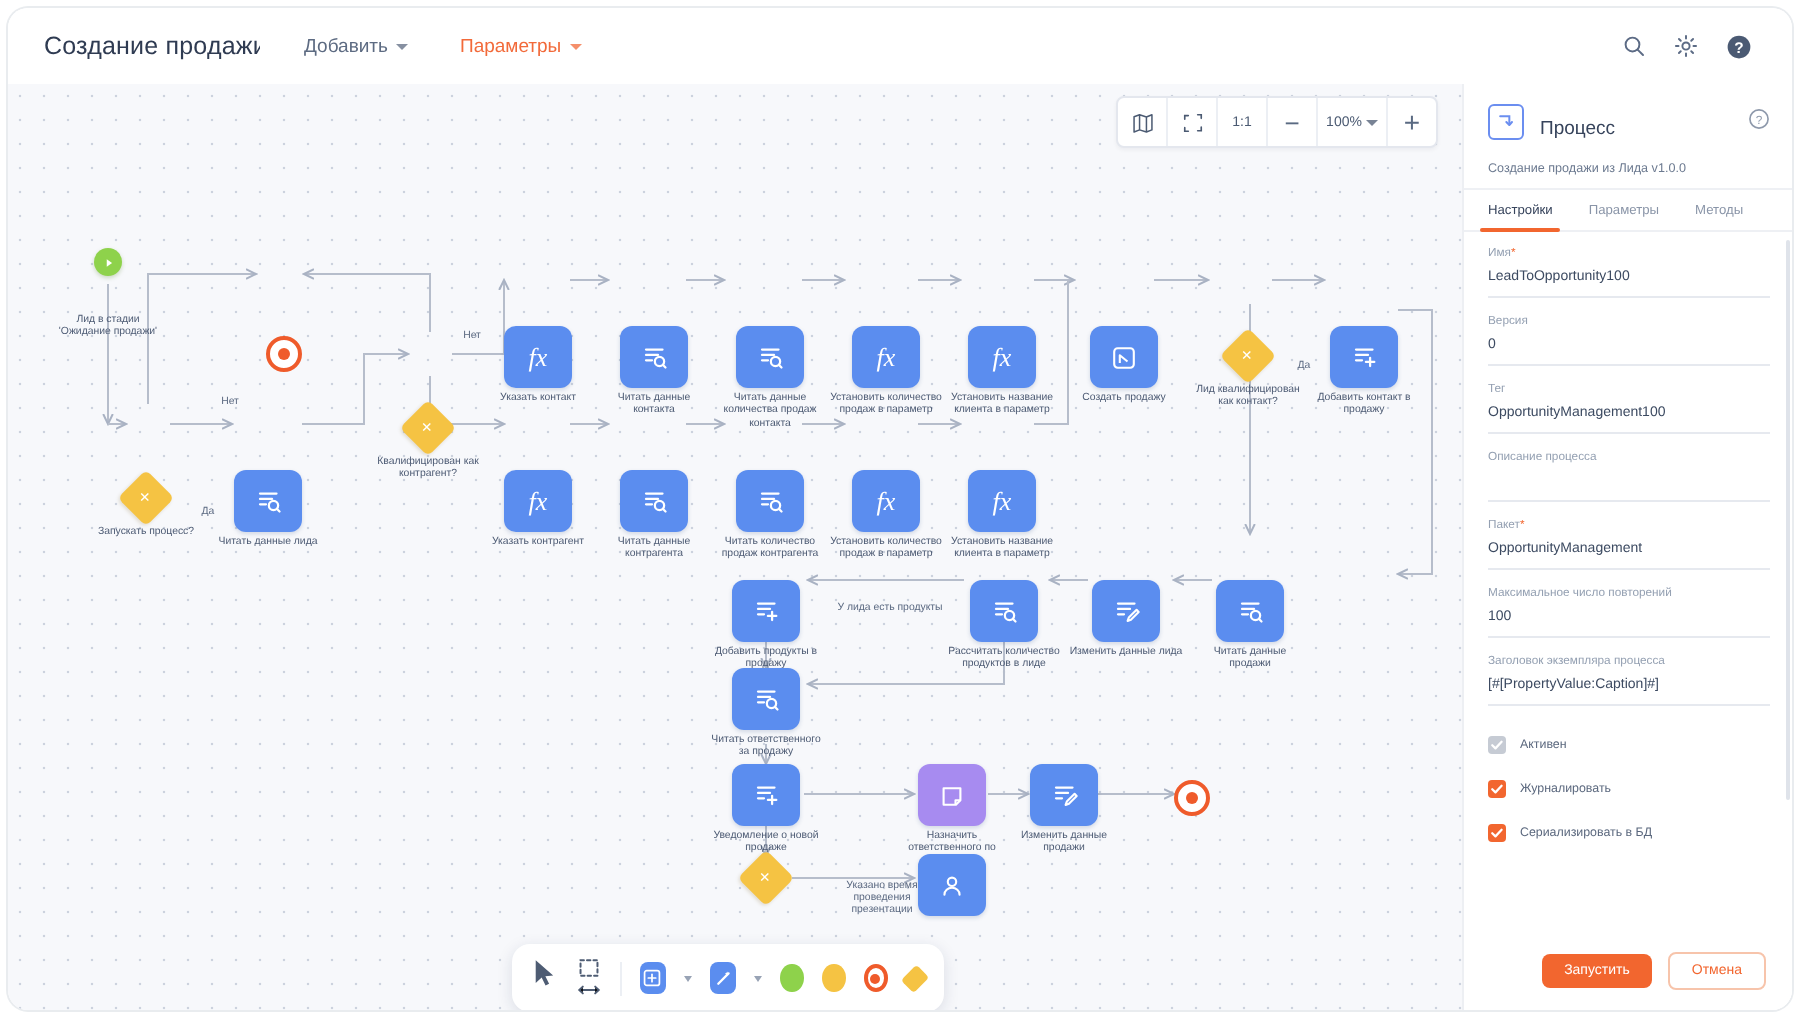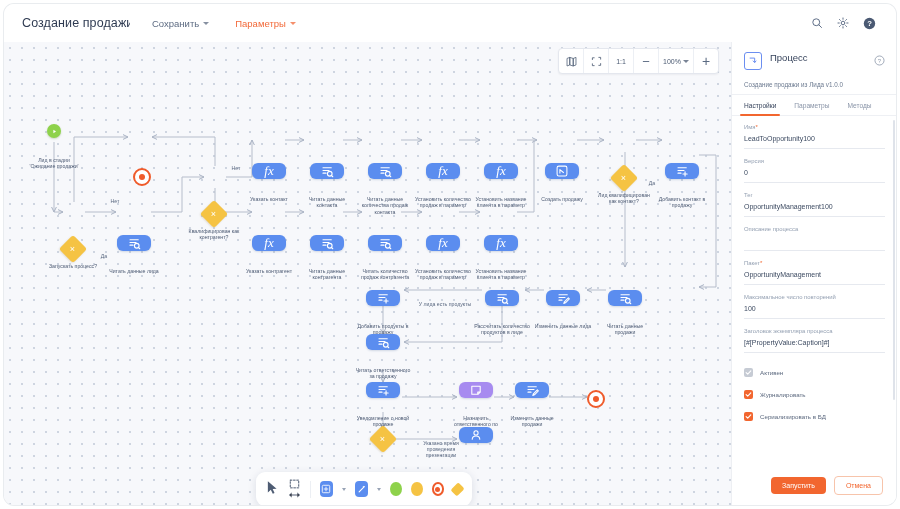--- a/index.html
+++ b/index.html
@@ -52,21 +52,21 @@
     border-right:1px solid #eceff4;color:#4b5a72;font-size:7px;cursor:pointer;
   }
   .zb:last-child{border-right:none;}
   .zb.wide{width:34px;font-size:7px;color:#4b5a72;gap:2px;}
   .zb.plus{font-size:14px;color:#5a6a82;font-weight:300;}
   .zb.minus{font-size:13px;color:#5a6a82;font-weight:300;}
 
   
   .node{position:absolute;}
   .nbox{
-    width:34px;height:16px;border-radius:6px;background:#5b8def;
+    width:34px;height:31px;border-radius:6px;background:#5b8def;
     display:flex;align-items:center;justify-content:center;
     box-shadow:0 1px 2px rgba(40,70,130,.18);
   }
   .nbox.purple{background:#a78bf0;}
   .nlabel{
     position:absolute;top:33px;left:50%;transform:translateX(-50%);
     width:96px;text-align:center;font-size:5.2px;line-height:6.4px;color:#4c5a73;
     white-space:pre-line;
   }
   .nbox .fx{font-family:"Liberation Serif", serif;font-style:italic;color:#fff;font-size:13px;}
@@ -109,21 +109,21 @@
   .pcaret{width:0;height:0;border-left:2.5px solid transparent;border-right:2.5px solid transparent;
     border-top:3px solid #98a3b5;}
   .pdot{width:14px;height:14px;border-radius:50%;}
   .pdiamond{width:11px;height:11px;background:#f5c343;transform:rotate(45deg);border-radius:2px;}
 
   
   .panel{
     position:absolute;left:727px;top:38px;width:165px;height:463px;background:#fff;
     border-left:1px solid #edeff3;
   }
-  .panel-head{display:flex;align-items:flex-start;padding:10px 12px 6px 12px;}
+  .panel-head{display:flex;align-items:flex-end;padding:10px 12px 6px 12px;}
   .panel-ico{
     width:16px;height:16px;border:1.3px solid #6b8ef0;border-radius:3px;
     display:flex;align-items:center;justify-content:center;margin-right:8px;
   }
   .panel-title{font-size:9.5px;color:#37445c;}
   .panel-help{margin-left:auto;}
   .panel-sub{font-size:6.3px;color:#6c7a90;padding:5px 12px 6px 12px;border-bottom:1px solid #eef0f4;}
   .tabs{display:flex;padding:0 12px;border-bottom:1px solid #eef0f4;}
   .tab{font-size:6.6px;color:#8a95a8;padding:7px 0 6px 0;margin-right:18px;cursor:pointer;position:relative;}
   .tab.active{color:#37445c;}
@@ -150,21 +150,21 @@
   .btn.ghost{background:#fff;color:#f2662f;border:1px solid #f7c4ab;}
 </style>
 </head>
 <body>
 
 <div class="app">
 
   <div class="topbar">
     <div class="doc-title">Создание продажи из Л</div>
     <div class="menu-item">
-      <span>Сохранить</span>
+      <span>Добавить</span>
       <span class="caret"></span>
     </div>
     <div class="menu-item accent">
       <span>Параметры</span>
       <span class="caret"></span>
     </div>
     <div class="top-icons">
       <span>
         <svg width="12" height="12" viewBox="0 0 16 16">
             <circle cx="7" cy="7" r="4.6" fill="none" stroke="#5c6b85" stroke-width="1.3"></circle>

